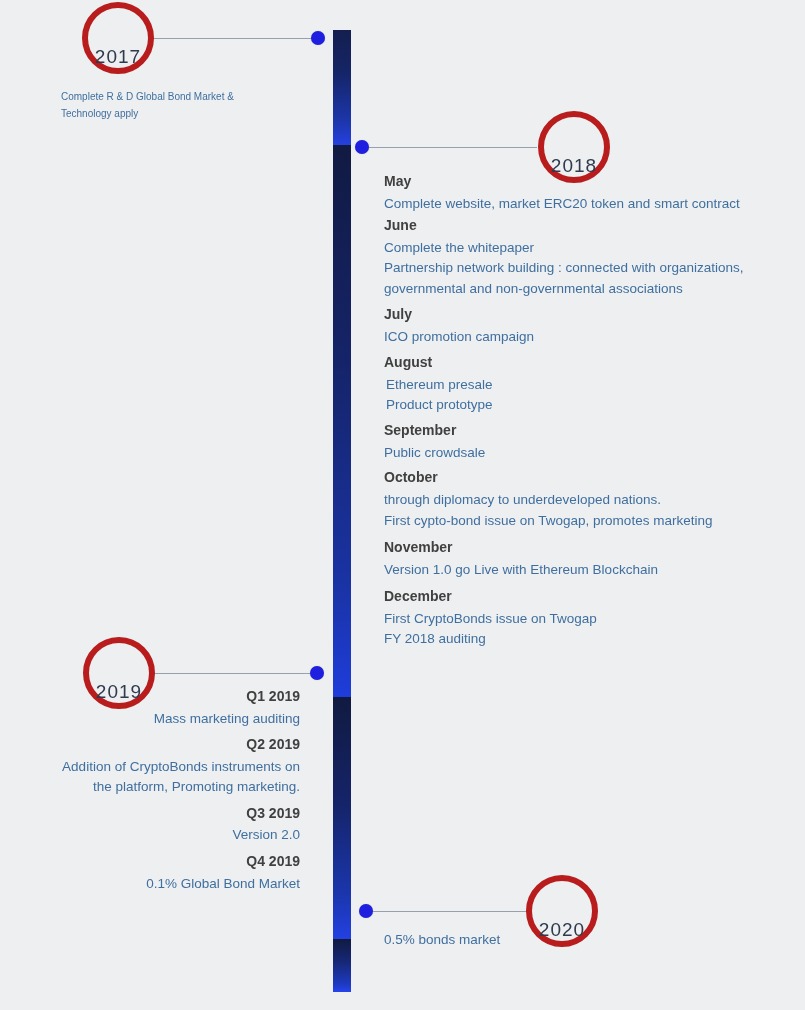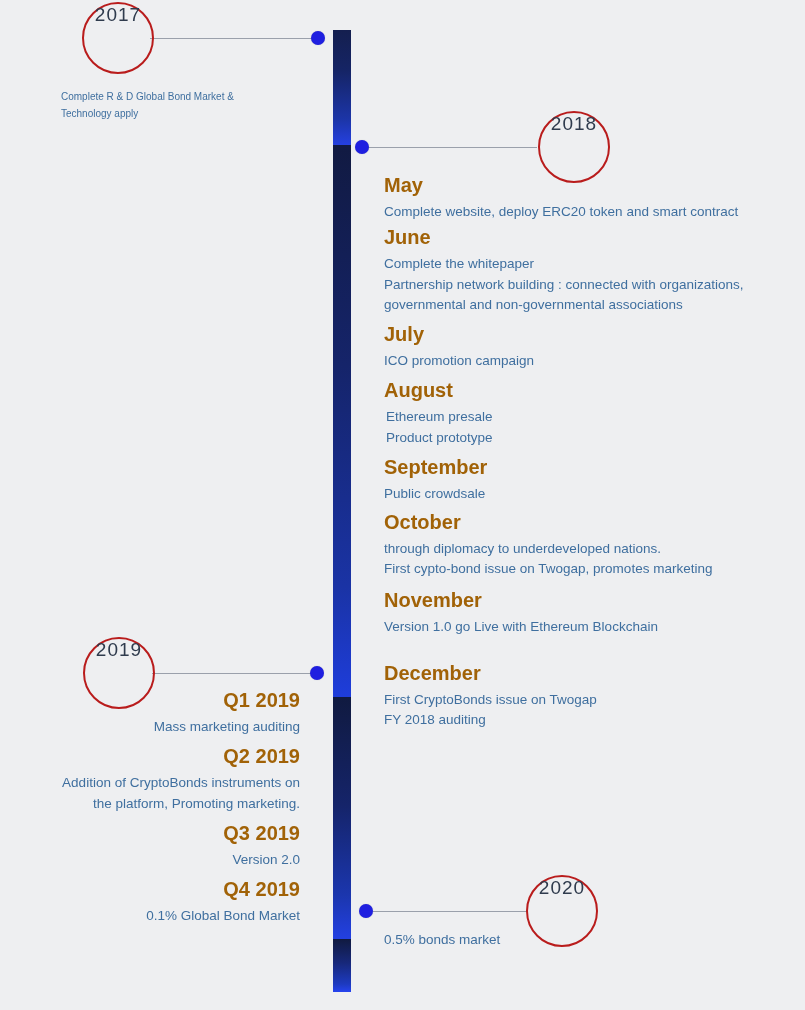--- a/index.html
+++ b/index.html
@@ -50,40 +50,40 @@
     background: #1f1fe0;
     box-shadow: 0 0 1px rgba(0,0,0,.25);
   }
 
   
   .year-circle {
     position: absolute;
     width: 72px;
     height: 72px;
     border-radius: 50%;
-    border: 2px solid #b91c1c;
+    border: 6px solid #b91c1c;
     box-sizing: border-box;
     display: flex;
-    align-items: flex-start;
+    align-items: flex-end;
     justify-content: center;
     background: transparent;
   }
   .year-circle span {
     font-size: 19px;
     letter-spacing: 1px;
     color: #2f3b4d;
     font-family: "Liberation Sans", sans-serif;
   }
 
   
   .block { position: absolute; }
   .heading {
-    font-size: 20px;
+    font-size: 14px;
     font-weight: bold;
-    color: #a16207;
+    color: #404040;
     line-height: 1.35;
   }
   .body-line {
     font-size: 13.5px;
     color: #3f6f9f;
     line-height: 1.5;
   }
   .desc-2017 {
     font-size: 10px;
     color: #3f6f9f;
@@ -119,21 +119,21 @@
   <div class="connector" style="left:367px; top:147px; width:170px;"></div>
   <div class="node-dot" style="left:355px; top:140px;"></div>
   <div class="year-circle" style="left:538px; top:111px;">
     <span>2018</span>
   </div>
 
   <div class="block" style="left:384px; top:172px; width:400px;">
 
     <div class="entry">
       <div class="heading">May</div>
-      <div class="body-line">Complete website, deploy ERC20 token and smart contract</div>
+      <div class="body-line">Complete website, market ERC20 token and smart contract</div>
     </div>
 
     <div class="entry">
       <div class="heading">June</div>
       <div class="body-line">Complete the whitepaper</div>
       <div class="body-line">Partnership network building : connected with organizations,</div>
       <div class="body-line">governmental and non-governmental associations</div>
     </div>
 
     <div class="entry" style="margin-top:6px;">
@@ -156,21 +156,21 @@
       <div class="heading">October</div>
       <div class="body-line">through diplomacy to underdeveloped nations.</div>
       <div class="body-line">First cypto-bond issue on Twogap, promotes marketing</div>
     </div>
 
     <div class="entry" style="margin-top:7px;">
       <div class="heading">November</div>
       <div class="body-line">Version 1.0 go Live with Ethereum Blockchain</div>
     </div>
 
-    <div class="entry" style="margin-top:23px;">
+    <div class="entry" style="margin-top:7px;">
       <div class="heading">December</div>
       <div class="body-line">First CryptoBonds issue on Twogap</div>
       <div class="body-line">FY 2018 auditing</div>
     </div>
 
   </div>
 
   <div class="connector" style="left:152px; top:673px; width:166px;"></div>
   <div class="node-dot" style="left:310px; top:666px;"></div>
   <div class="year-circle" style="left:83px; top:637px;">

